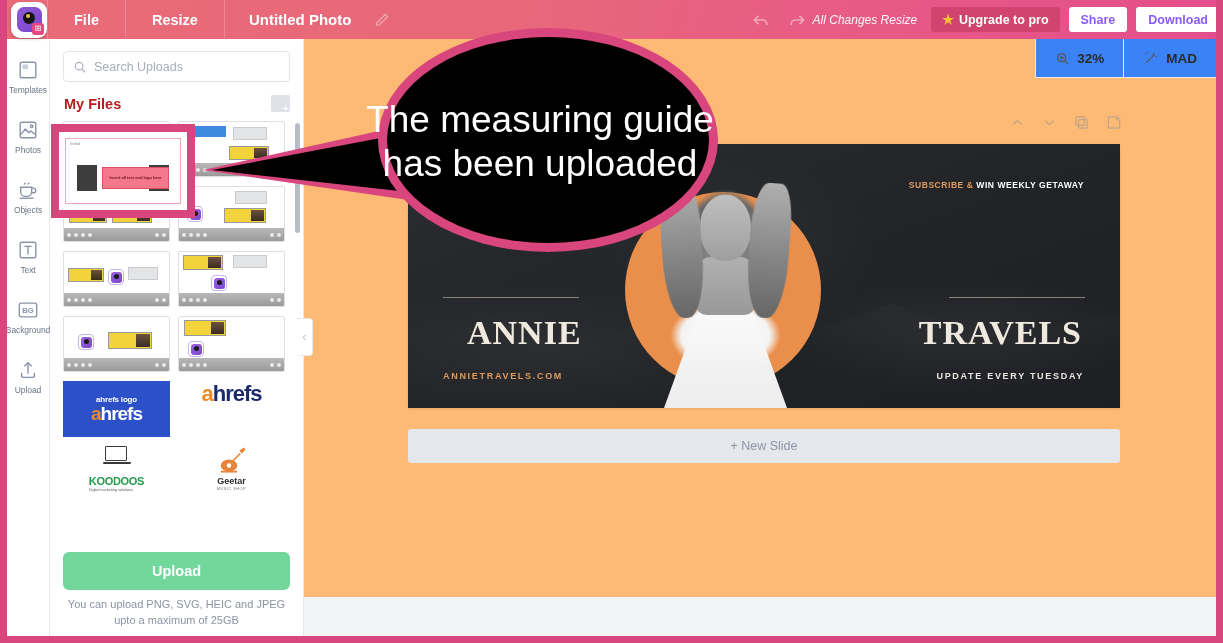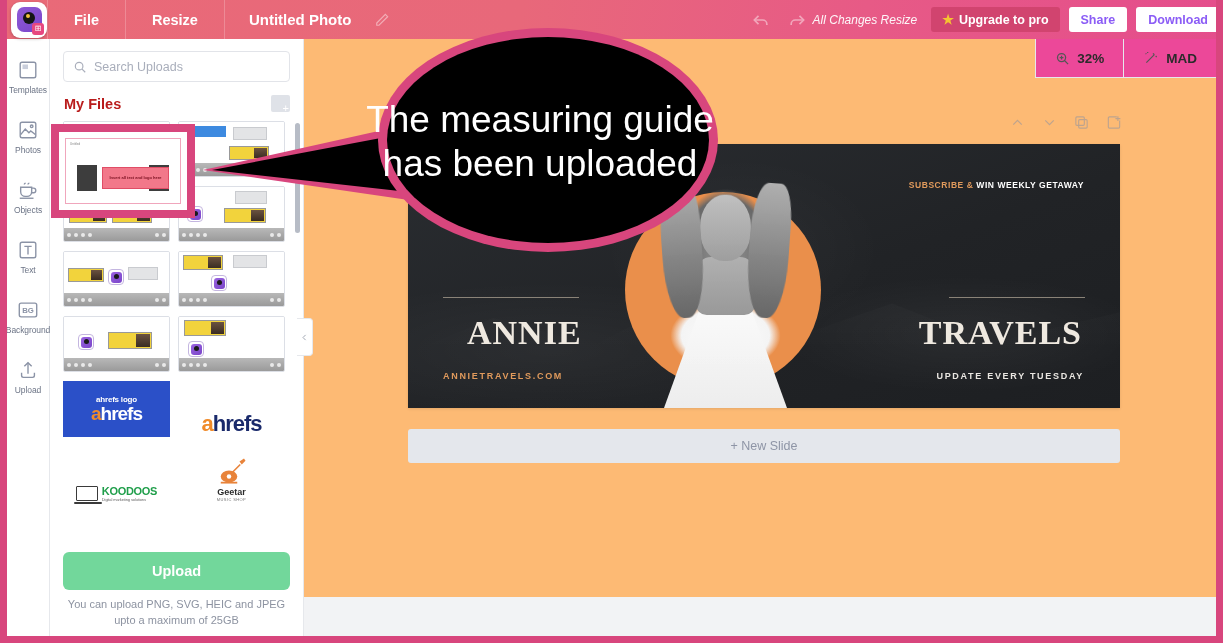--- a/index.html
+++ b/index.html
@@ -214,36 +214,36 @@
     content:""; position:absolute; left:3px; top:2.5px;
     width:5px;height:5px;border-radius:50%;background:#1a1a1a;
   }
   .screen-word {
     position: absolute; font-weight: bold; color: #fff;
     background: #3d8ae0; font-size: 9px; letter-spacing: -.5px;
   }
 
   
   .logo-thumb {
-    height: 56px; display: flex; align-items: flex-end; justify-content: center;
+    height: 56px; display: flex; align-items: flex-start; justify-content: center;
     background: #fff; cursor: pointer; position: relative;
   }
   .ahrefs-blue {
     width: 107px; height: 56px; background: #2b50c8;
     display: flex; flex-direction: column; align-items: center; justify-content: center;
     color: #fff;
   }
   .ahrefs-blue .l1 { font-size: 8px; font-weight: bold; letter-spacing: -.2px; }
   .ahrefs-blue .l2 { font-size: 19px; font-weight: bold; letter-spacing: -1px; line-height: 1; }
   .ahrefs-blue .l2 span { color: #f08b2a; }
   .ahrefs-white {
     font-size: 22px; font-weight: bold; color: #1a2a6b; letter-spacing: -1px;
   }
   .ahrefs-white span { color: #f08b2a; }
-  .koodoos { display: flex; align-items: center; gap: 4px; }
+  .koodoos { display: flex; align-items: center; gap: 14px; flex-direction: column; }
   .koodoos-screen {
     width: 22px; height: 15px; border: 1.5px solid #3a3a3a; border-radius: 1px;
     position: relative; background: #fff;
   }
   .koodoos-screen::after {
     content:""; position:absolute; left:-3px; bottom:-3.5px; width:28px; height:2px;
     background:#3a3a3a; border-radius:1px;
   }
   .koodoos-txt .kt1 { font-size: 11px; font-weight: bold; color: #1f9e4a; letter-spacing: -.3px; }
   .koodoos-txt .kt2 { font-size: 4px; color: #666; letter-spacing: -.1px; }
@@ -387,21 +387,21 @@
   }
 
   
   .zoombar {
     position: absolute; right: 0; top: 39px;
     height: 39px; display: flex; align-items: stretch;
     z-index: 25;
   }
   .zb-item {
     display: flex; align-items: center; gap: 7px;
-    padding: 0 19px; background: #ec4899;
+    padding: 0 19px; background: #3b82f6;
     border-left: 1px solid #e6e8ec; border-bottom: 1px solid #e6e8ec;
     font-size: 13.5px; font-weight: bold; color: #2b2b2b;
     cursor: pointer; white-space: nowrap;
   }
 
   
   .callout { position: absolute; left: 0; top: 0; z-index: 60; pointer-events: none; }
   .highlight-box {
     position: absolute; left: 44px; top: 124px;
     width: 144px; height: 94px;

